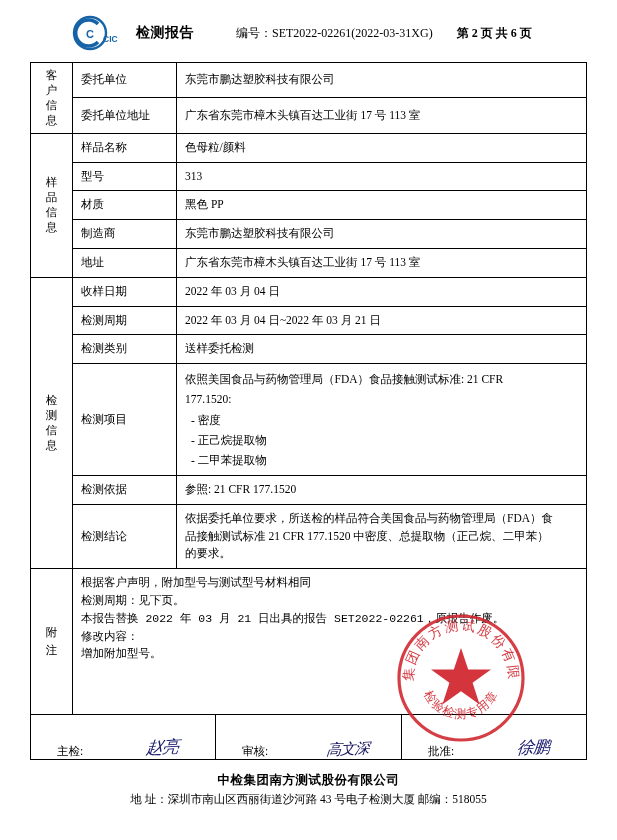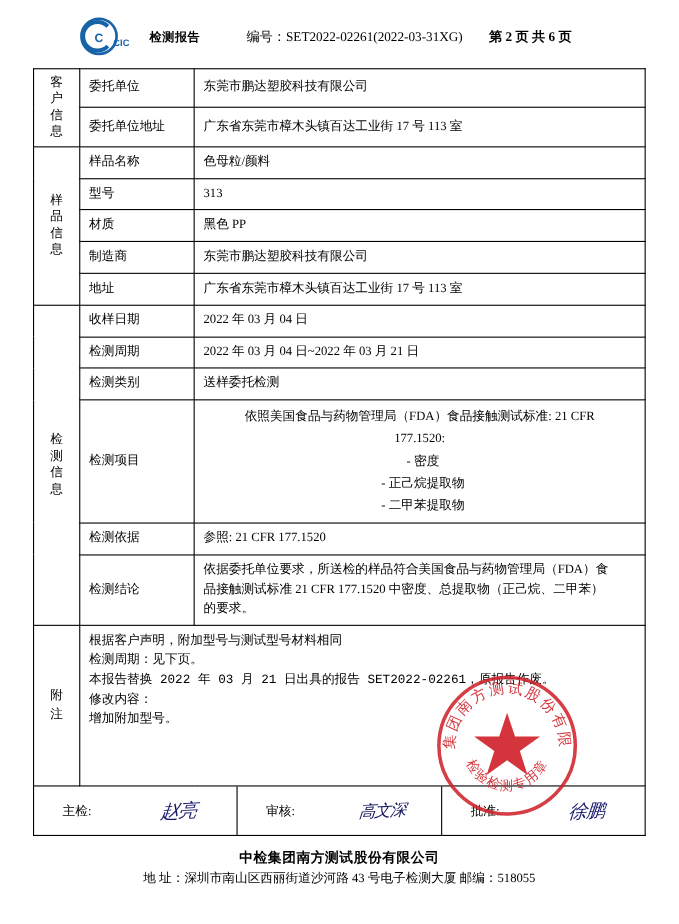--- a/index.html
+++ b/index.html
@@ -33,21 +33,21 @@
   }
   .logo {
     width: 46px;
     height: 36px;
     position: relative;
     flex: 0 0 auto;
     margin-left: 42px;
   }
   .logo svg { display: block; }
   .header-title {
-    font-size: 11px;
+    font-size: 14px;
     font-weight: bold;
     margin-left: 18px;
     letter-spacing: 0.5px;
     white-space: nowrap;
   }
   .header-no {
     font-size: 12px;
     font-weight: normal;
     margin-left: 42px;
     white-space: nowrap;
@@ -86,21 +86,21 @@
     font-size: 11.5px;
     padding-left: 8px;
   }
   td.val {
     font-size: 11.5px;
   }
   .two-line {
     display: block;
     line-height: 1.3;
   }
-  .items { margin: 0; text-align: center; }
+  .items { margin: 0; }
   .items div { line-height: 1.75; }
   .indent { padding-left: 6px; }
 
   td.notes-cell {
     padding: 7px 9px;
     line-height: 1.85;
   }
   td.notes-cell div { white-space: nowrap; font-family: Liberation Mono, monospace; }
 
   
@@ -113,21 +113,21 @@
   table.sign td {
     border: 1px solid #000;
     border-top: none;
     font-size: 11.5px;
     height: 44px;
     vertical-align: middle;
     padding: 0;
   }
   .sig-row {
     display: flex;
-    align-items: center;
+    align-items: flex-end;
     height: 100%;
   }
   .sig-label {
     width: 78px;
     text-align: center;
     flex: 0 0 auto;
   }
   .sig-value {
     flex: 1;
     text-align: center;

